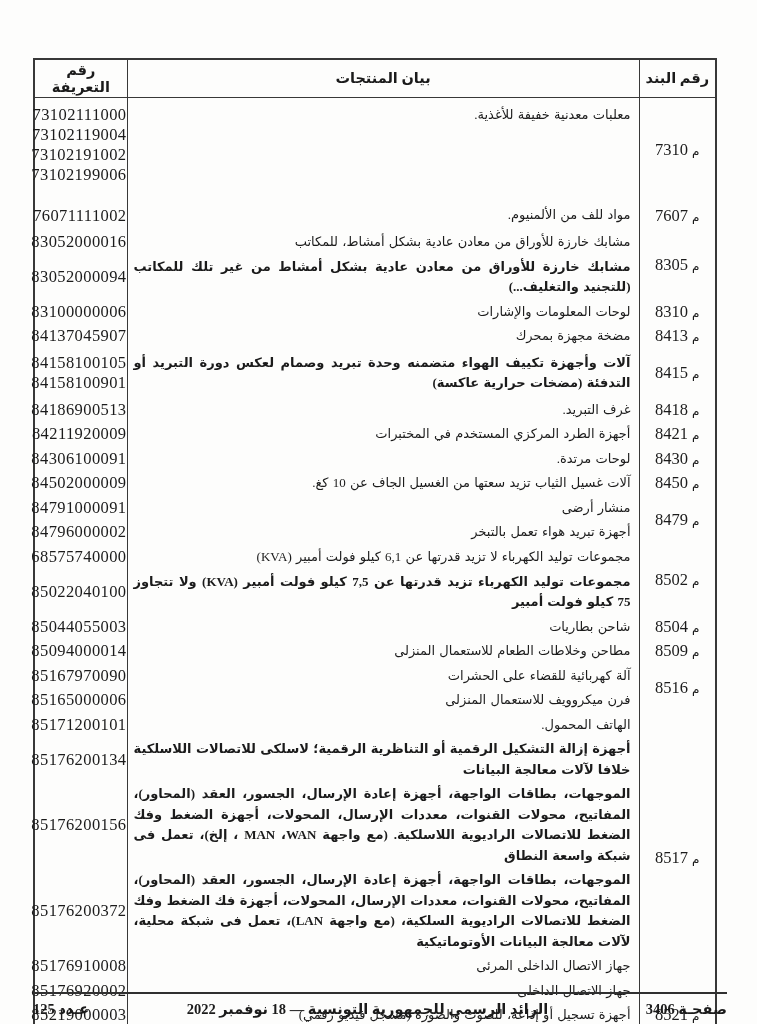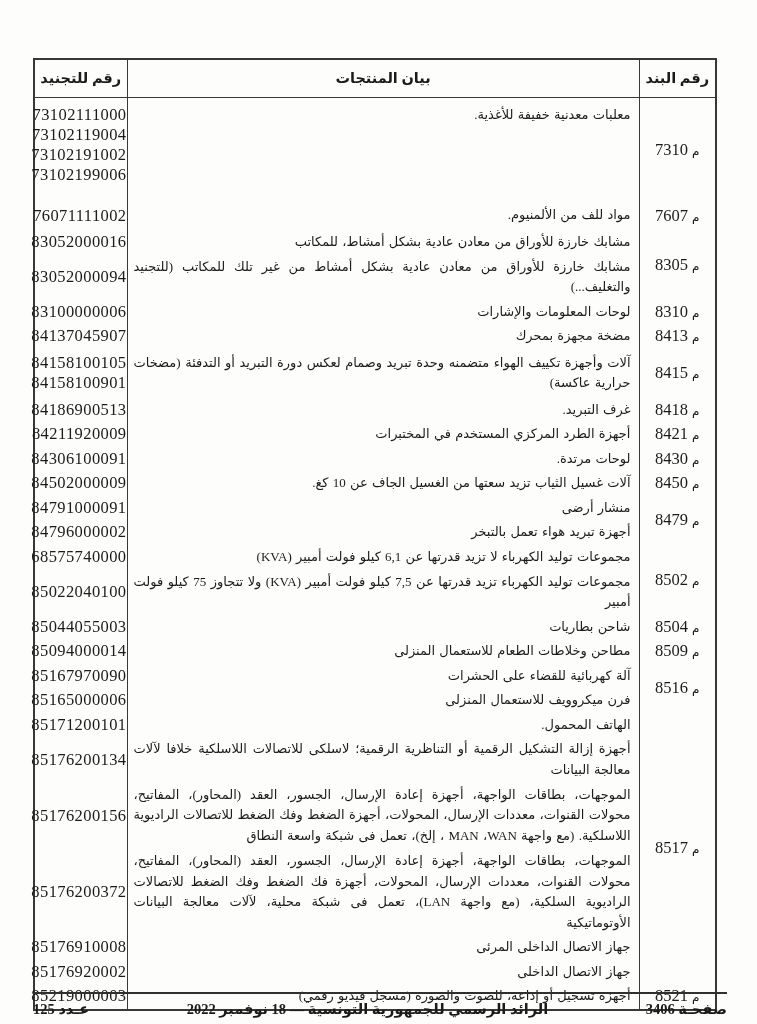--- a/index.html
+++ b/index.html
@@ -28,21 +28,21 @@
     border-top:none;border-bottom:none;
     vertical-align:middle;
     padding:0;
   }
   td.desc-cell{
     text-align:right;
     font-size:13px;line-height:20.5px;
     padding:2px 8px 2px 6px;
     word-spacing:1px;
   }
-  td.desc-cell.just{text-align:justify;}
+  td.desc-cell.just{text-align:justify;font-weight:bold;}
   td.tariff-cell{text-align:center;}
   .num{
     font-family:"Liberation Serif","DejaVu Sans",serif;
     font-size:16.5px;letter-spacing:.4px;display:block;line-height:20px;
   }
   td.band-cell{text-align:center;white-space:nowrap;margin-left:6px;}
   .band-n{
     font-family:"Liberation Serif","DejaVu Sans",serif;
     font-size:16.5px;letter-spacing:.3px;
   }
@@ -69,21 +69,21 @@
   <table class="tariff-table" dir="rtl">
     <colgroup>
       <col style="width:77px">
         <col style="width:512px">
         <col style="width:93px">
     </colgroup>
     <thead>
       <tr>
         <th><span>رقم البند</span></th>
         <th><span>بيان المنتجات</span></th>
-        <th><span>رقم للتجنيد</span></th>
+        <th><span>رقم التعريفة</span></th>
       </tr>
     </thead>
     <tbody>
 
       <tr style="height:104px">
         <td class="band-cell" rowspan="1"><span class="band-m">م</span> <span class="band-n">7310</span></td>
         <td class="desc-cell vtop"><span>معلبات معدنية خفيفة للأغذية.</span></td>
         <td class="tariff-cell vtop">
           <span class="num">73102111000</span>
           <span class="num">73102119004</span>

